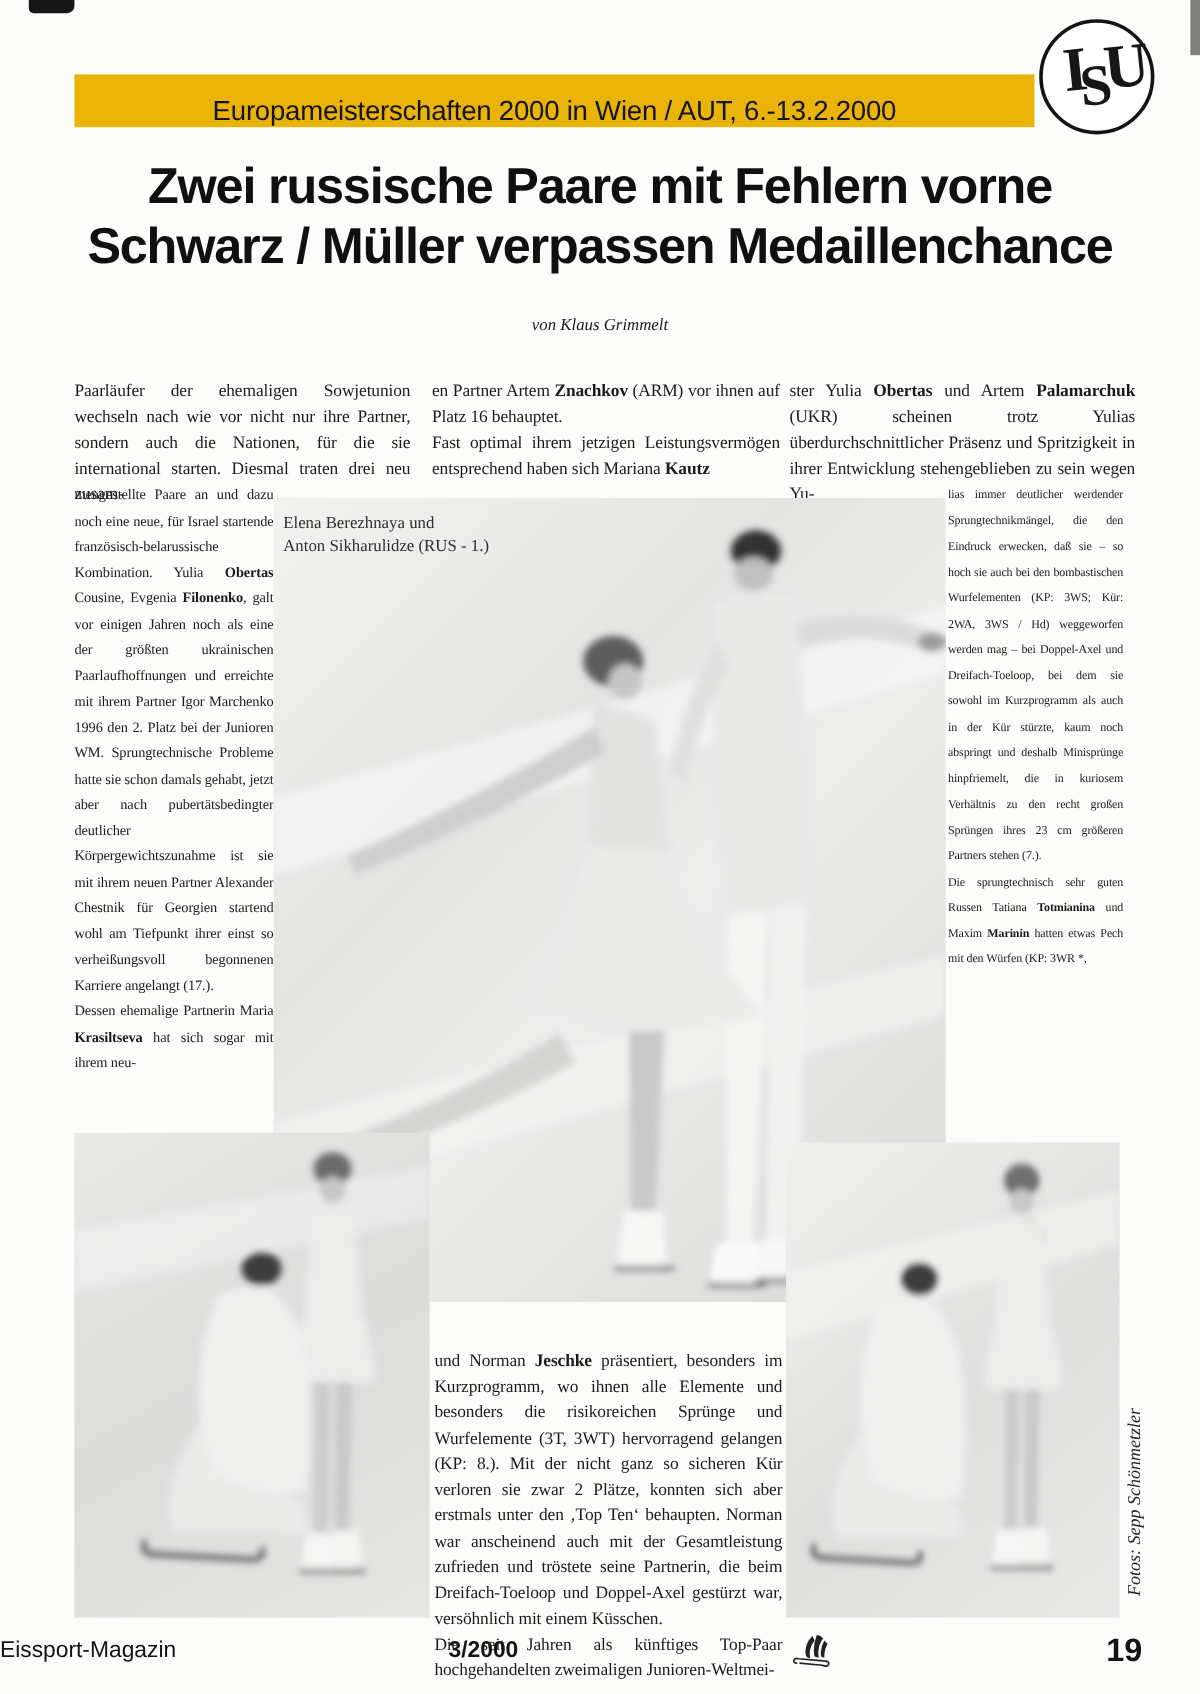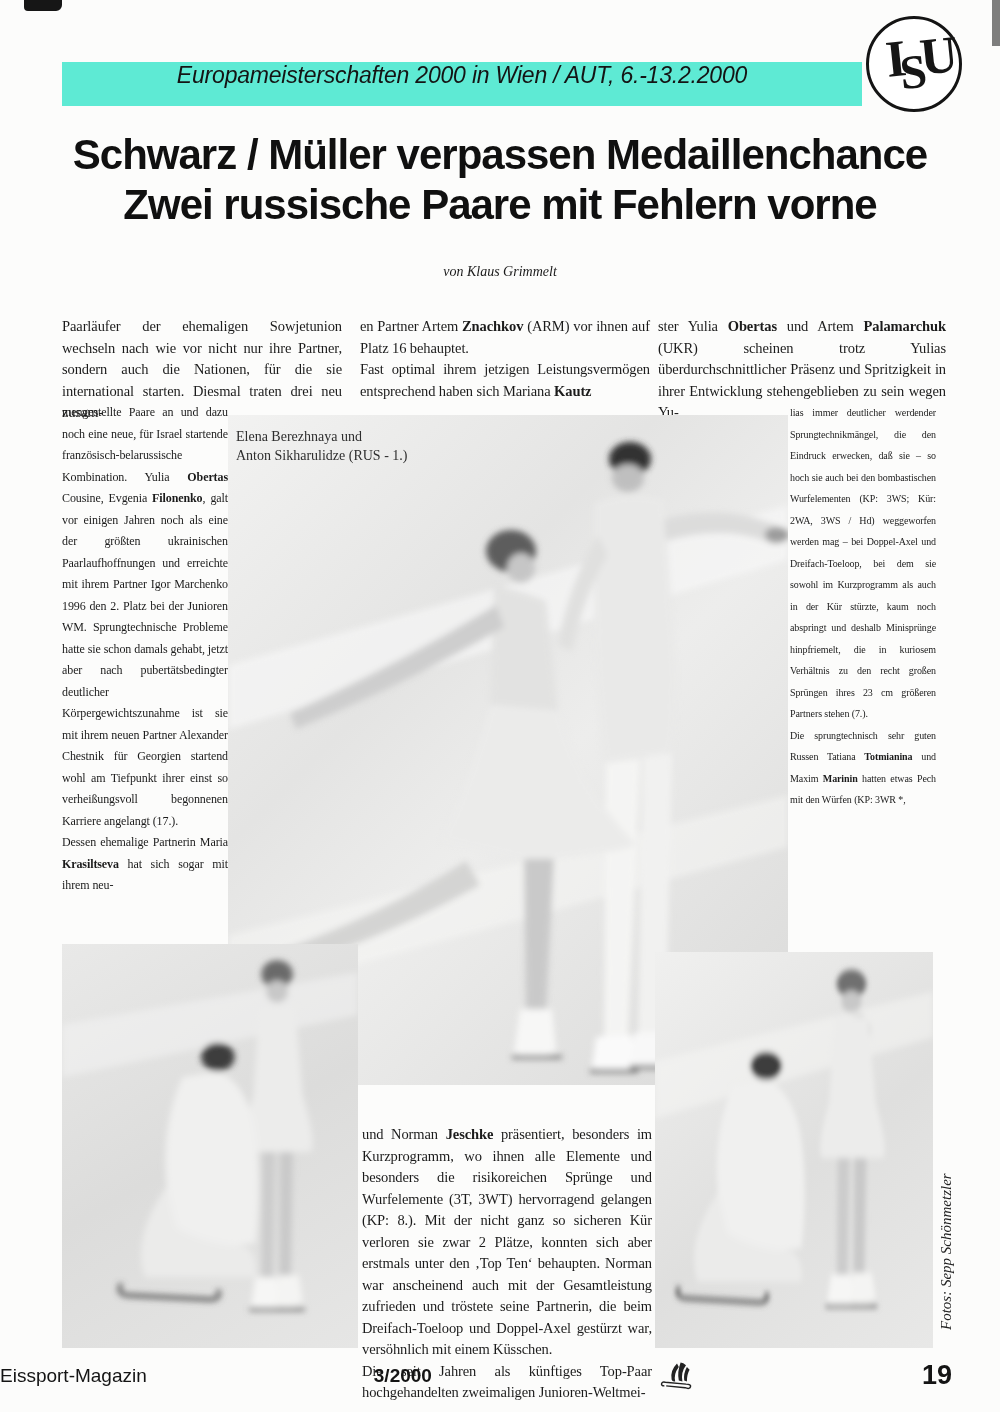--- a/index.html
+++ b/index.html
@@ -1,22 +1,22 @@
 <!DOCTYPE html>
 <html><head>
 <meta charset="utf-8">
 <style>
   html,body{margin:0;padding:0;background:#9a9a9a;}
   .page{position:relative;width:1000px;height:1412px;background:#fcfcfb;overflow:hidden;
         font-family:"Liberation Serif","DejaVu Serif",serif;color:#1c1c1c;}
   .scan-mark{position:absolute;background:#161616;}
 
   
-  .header-bar{position:absolute;left:62px;top:62px;width:800px;height:44px;background:#5eead4;
-              display:flex;align-items:flex-start;justify-content:center;font-style:italic;}
+  .header-bar{position:absolute;left:62px;top:62px;width:800px;height:44px;background:#eab308;
+              display:flex;align-items:flex-end;justify-content:center;}
   .header-bar span{font-family:"Liberation Sans","DejaVu Sans",sans-serif;font-size:23px;
                    letter-spacing:-0.2px;color:#141414;}
   .isu-logo{position:absolute;left:866px;top:16px;width:96px;height:96px;border:3px solid #141414;
             border-radius:50%;background:#fff;box-sizing:border-box;}
   .isu-logo .ltr{position:absolute;font-family:"Liberation Serif","DejaVu Serif",serif;
                  font-weight:bold;color:#161616;line-height:1;}
   .isu-logo .l-i{left:17px;top:14px;font-size:52px;transform:rotate(-6deg);}
   .isu-logo .l-s{left:31px;top:29px;font-size:48px;transform:rotate(-6deg);}
   .isu-logo .l-u{left:51px;top:11px;font-size:52px;transform:rotate(-6deg);}
 
@@ -72,22 +72,22 @@
     <span>Europameisterschaften 2000 in Wien / AUT, 6.-13.2.2000</span>
   </div>
 
   <div class="isu-logo">
     <span class="ltr l-i">I</span>
     <span class="ltr l-s">S</span>
     <span class="ltr l-u">U</span>
   </div>
 
   <div class="headline">
+    <div>Zwei russische Paare mit Fehlern vorne</div>
     <div>Schwarz / Müller verpassen Medaillenchance</div>
-    <div>Zwei russische Paare mit Fehlern vorne</div>
   </div>
 
   <div class="byline">von Klaus Grimmelt</div>
 
   <div class="txt col1-wide"><span>Paarläufer der ehemaligen Sowjetunion wechseln nach wie vor nicht nur ihre Partner, sondern auch die Nationen, für die sie international starten. Diesmal traten drei neu zusam-</span></div>
   <div class="txt col1-narrow"><span>mengestellte Paare an und dazu noch eine neue, für Israel startende französisch-belarussische Kombination. Yulia </span><span class="b">Obertas</span><span> Cousine, Evgenia </span><span class="b">Filonenko</span><span>, galt vor einigen Jahren noch als eine der größten ukrainischen Paarlaufhoffnungen und erreichte mit ihrem Partner Igor Marchenko 1996 den 2. Platz bei der Junioren WM. Sprungtechnische Probleme hatte sie schon damals gehabt, jetzt aber nach pubertätsbedingter deutlicher Körpergewichtszunahme ist sie mit ihrem neuen Partner Alexander Chestnik für Georgien startend wohl am Tiefpunkt ihrer einst so verheißungsvoll begonnenen Karriere angelangt (17.).</span><br><span>Dessen ehemalige Partnerin Maria </span><span class="b">Krasiltseva</span><span> hat sich sogar mit ihrem neu-</span></div>
   <div class="txt col2-wide"><span>en Partner Artem </span><span class="b">Znachkov</span><span> (ARM) vor ihnen auf Platz 16 behauptet.</span><br><span>Fast optimal ihrem jetzigen Leistungsvermögen entsprechend haben sich Mariana </span><span class="b">Kautz</span><span></span></div>
   <div class="txt col2-bottom"><span>und Norman </span><span class="b">Jeschke</span><span> präsentiert, besonders im Kurzprogramm, wo ihnen alle Elemente und besonders die risikoreichen Sprünge und Wurfelemente (3T, 3WT) hervorragend gelangen (KP: 8.). Mit der nicht ganz so sicheren Kür verloren sie zwar 2 Plätze, konnten sich aber erstmals unter den ‚Top Ten‘ behaupten. Norman war anscheinend auch mit der Gesamtleistung zufrieden und tröstete seine Partnerin, die beim Dreifach-Toeloop und Doppel-Axel gestürzt war, versöhnlich mit einem Küsschen.</span><br><span>Die seit Jahren als künftiges Top-Paar hochgehandelten zweimaligen Junioren-Weltmei-</span></div>
   <div class="txt col3-wide"><span>ster Yulia </span><span class="b">Obertas</span><span> und Artem </span><span class="b">Palamarchuk</span><span> (UKR) scheinen trotz Yulias überdurchschnittlicher Präsenz und Spritzigkeit in ihrer Entwicklung stehengeblieben zu sein wegen Yu-</span></div>
   <div class="txt col3-narrow"><span>lias immer deutlicher werdender Sprungtechnikmängel, die den Eindruck erwecken, daß sie – so hoch sie auch bei den bombastischen Wurfelementen (KP: 3WS; Kür: 2WA, 3WS / Hd) weggeworfen werden mag – bei Doppel-Axel und Dreifach-Toeloop, bei dem sie sowohl im Kurzprogramm als auch in der Kür stürzte, kaum noch abspringt und deshalb Minisprünge hinpfriemelt, die in kuriosem Verhältnis zu den recht großen Sprüngen ihres 23 cm größeren Partners stehen (7.).</span><br><span>Die sprungtechnisch sehr guten Russen Tatiana </span><span class="b">Totmianina</span><span> und Maxim </span><span class="b">Marinin</span><span> hatten etwas Pech mit den Würfen (KP: 3WR *,</span></div>

